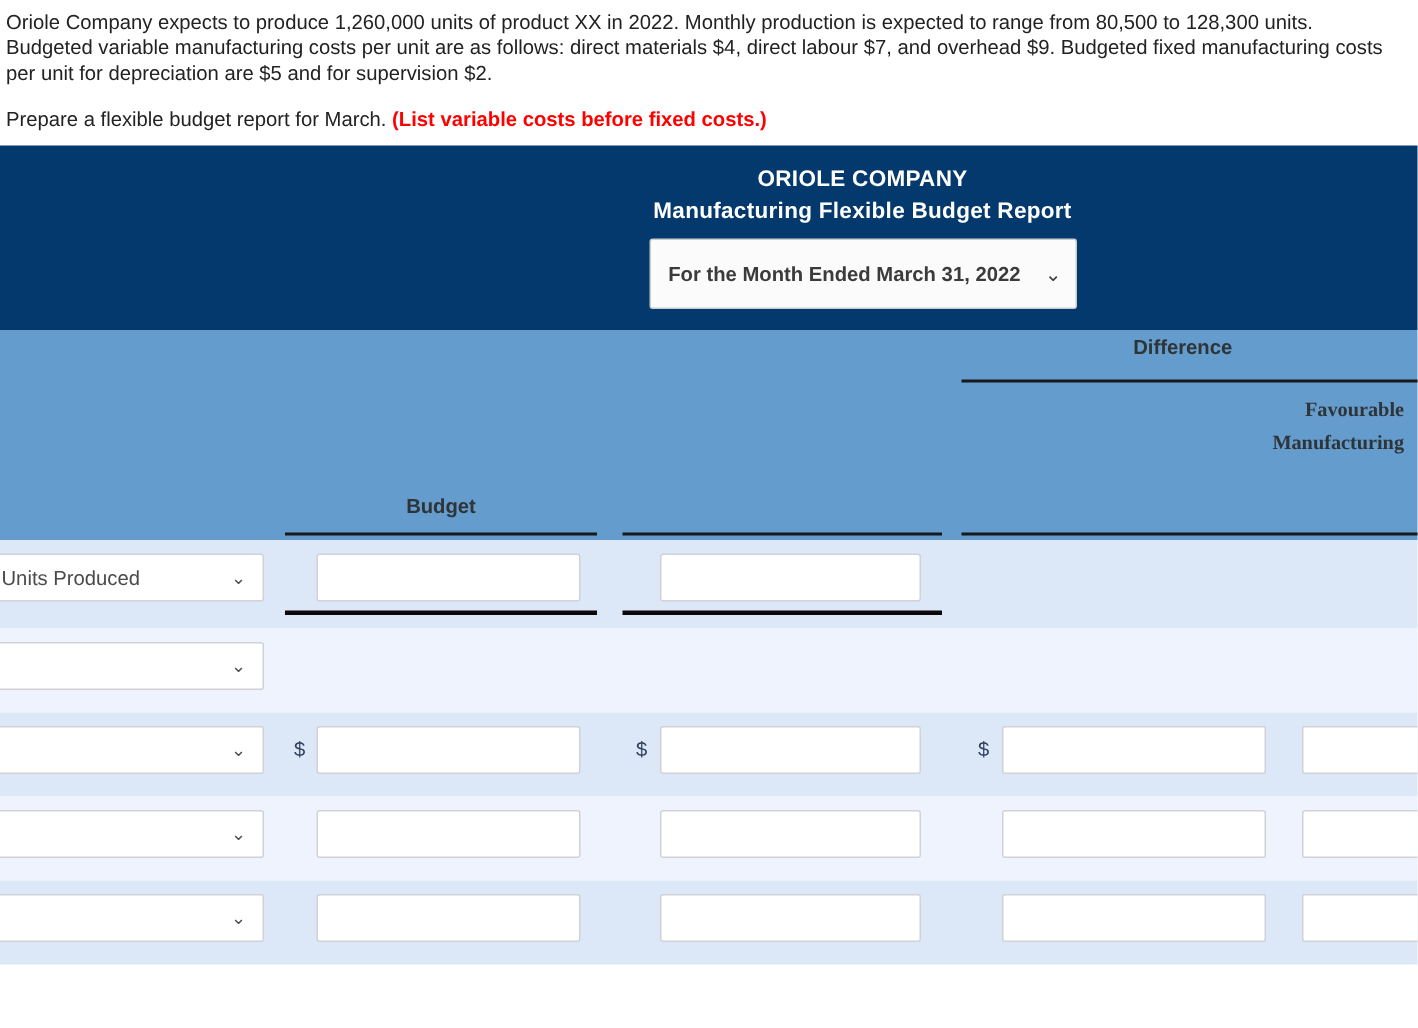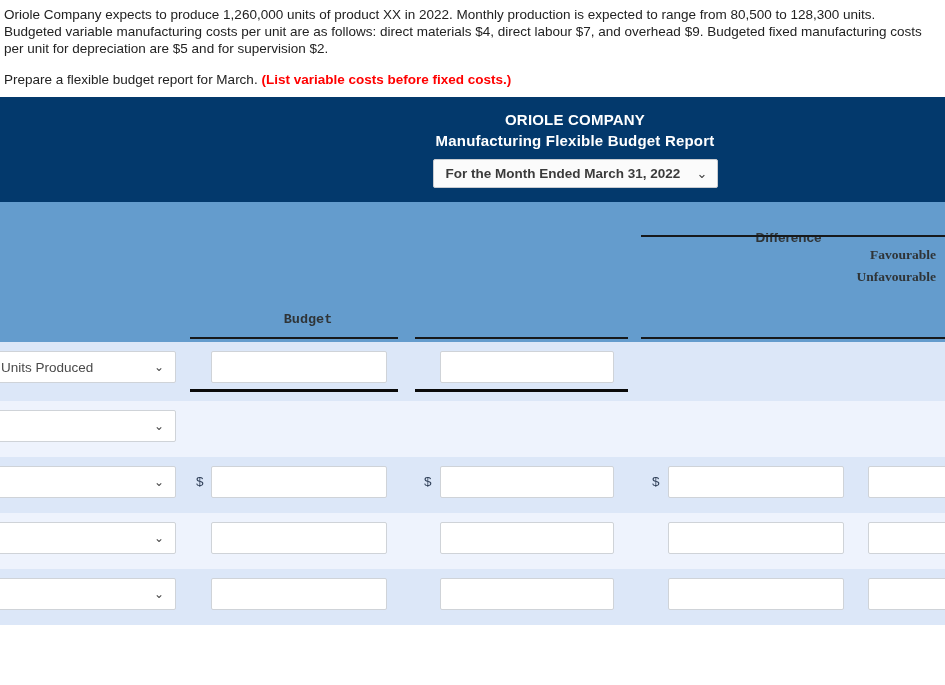--- a/index.html
+++ b/index.html
@@ -60,21 +60,21 @@
     letter-spacing: .2px;
     line-height: 22px;
   }
   .period-select {
     display: inline-flex;
     align-items: center;
     justify-content: space-between;
     background: #fbfbfb;
     border: 1px solid #c9ccd1;
     border-radius: 2px;
-    height: 29px;
+    height: 47px;
     width: 285px;
     margin-top: 7px;
     padding: 0 9px 0 12px;
     box-sizing: border-box;
     color: #3b3b3b;
     font-size: 13.5px;
     font-weight: bold;
   }
   .period-select .chev { color: #3b3b3b; font-size: 13px; font-weight: normal; }
 
@@ -91,23 +91,23 @@
     color: #2f3437;
     font-weight: bold;
     font-size: 13.5px;
     text-align: center;
   }
   .colhead .rule {
     position: absolute;
     height: 0;
     border-bottom: 2px solid #17191b;
   }
-  .lbl-budget { left: 204px; width: 208px; top: 110px; font-family: Liberation Mono, monospace; }
+  .lbl-budget { left: 190px; width: 208px; top: 110px; }
   .lbl-actual { left: 415px; width: 213px; top: 110px; }
-  .lbl-diff   { left: 641px; width: 295px; top: 4px; text-align: center; padding-right: 0; margin-top: 24px; }
+  .lbl-diff   { left: 641px; width: 295px; top: 4px; text-align: center; padding-right: 0; }
   .lbl-fu     { left: 641px; width: 295px; top: 42px; text-align: right !important; line-height: 22px; font-family: Liberation Serif, serif; }
   .rule-budget { left: 190px; width: 208px; top: 135px; }
   .rule-actual { left: 415px; width: 213px; top: 135px; }
   .rule-diff-top { left: 641px; width: 509px; top: 33px; }
   .rule-diff-bot { left: 641px; width: 509px; top: 135px; }
 
   
   .row {
     position: relative;
     width: 1150px;
@@ -187,21 +187,21 @@
       <span>For the Month Ended March 31, 2022</span>
       <span class="chev">⌄</span>
     </div>
   </div>
 
   <div class="colhead">
     <div class="lbl lbl-diff">Difference</div>
     <div class="rule rule-diff-top"></div>
     <div class="lbl lbl-fu">
       <div>Favourable</div>
-      <div>Unfavourable</div>
+      <div>Manufacturing</div>
     </div>
     <div class="lbl lbl-budget">Budget</div>
     <div class="rule rule-budget"></div>
     <div class="rule rule-actual"></div>
     <div class="rule rule-diff-bot"></div>
   </div>
 
   <div class="row tall shade-a">
     <div class="cell-select">
       <span>Units Produced</span>

